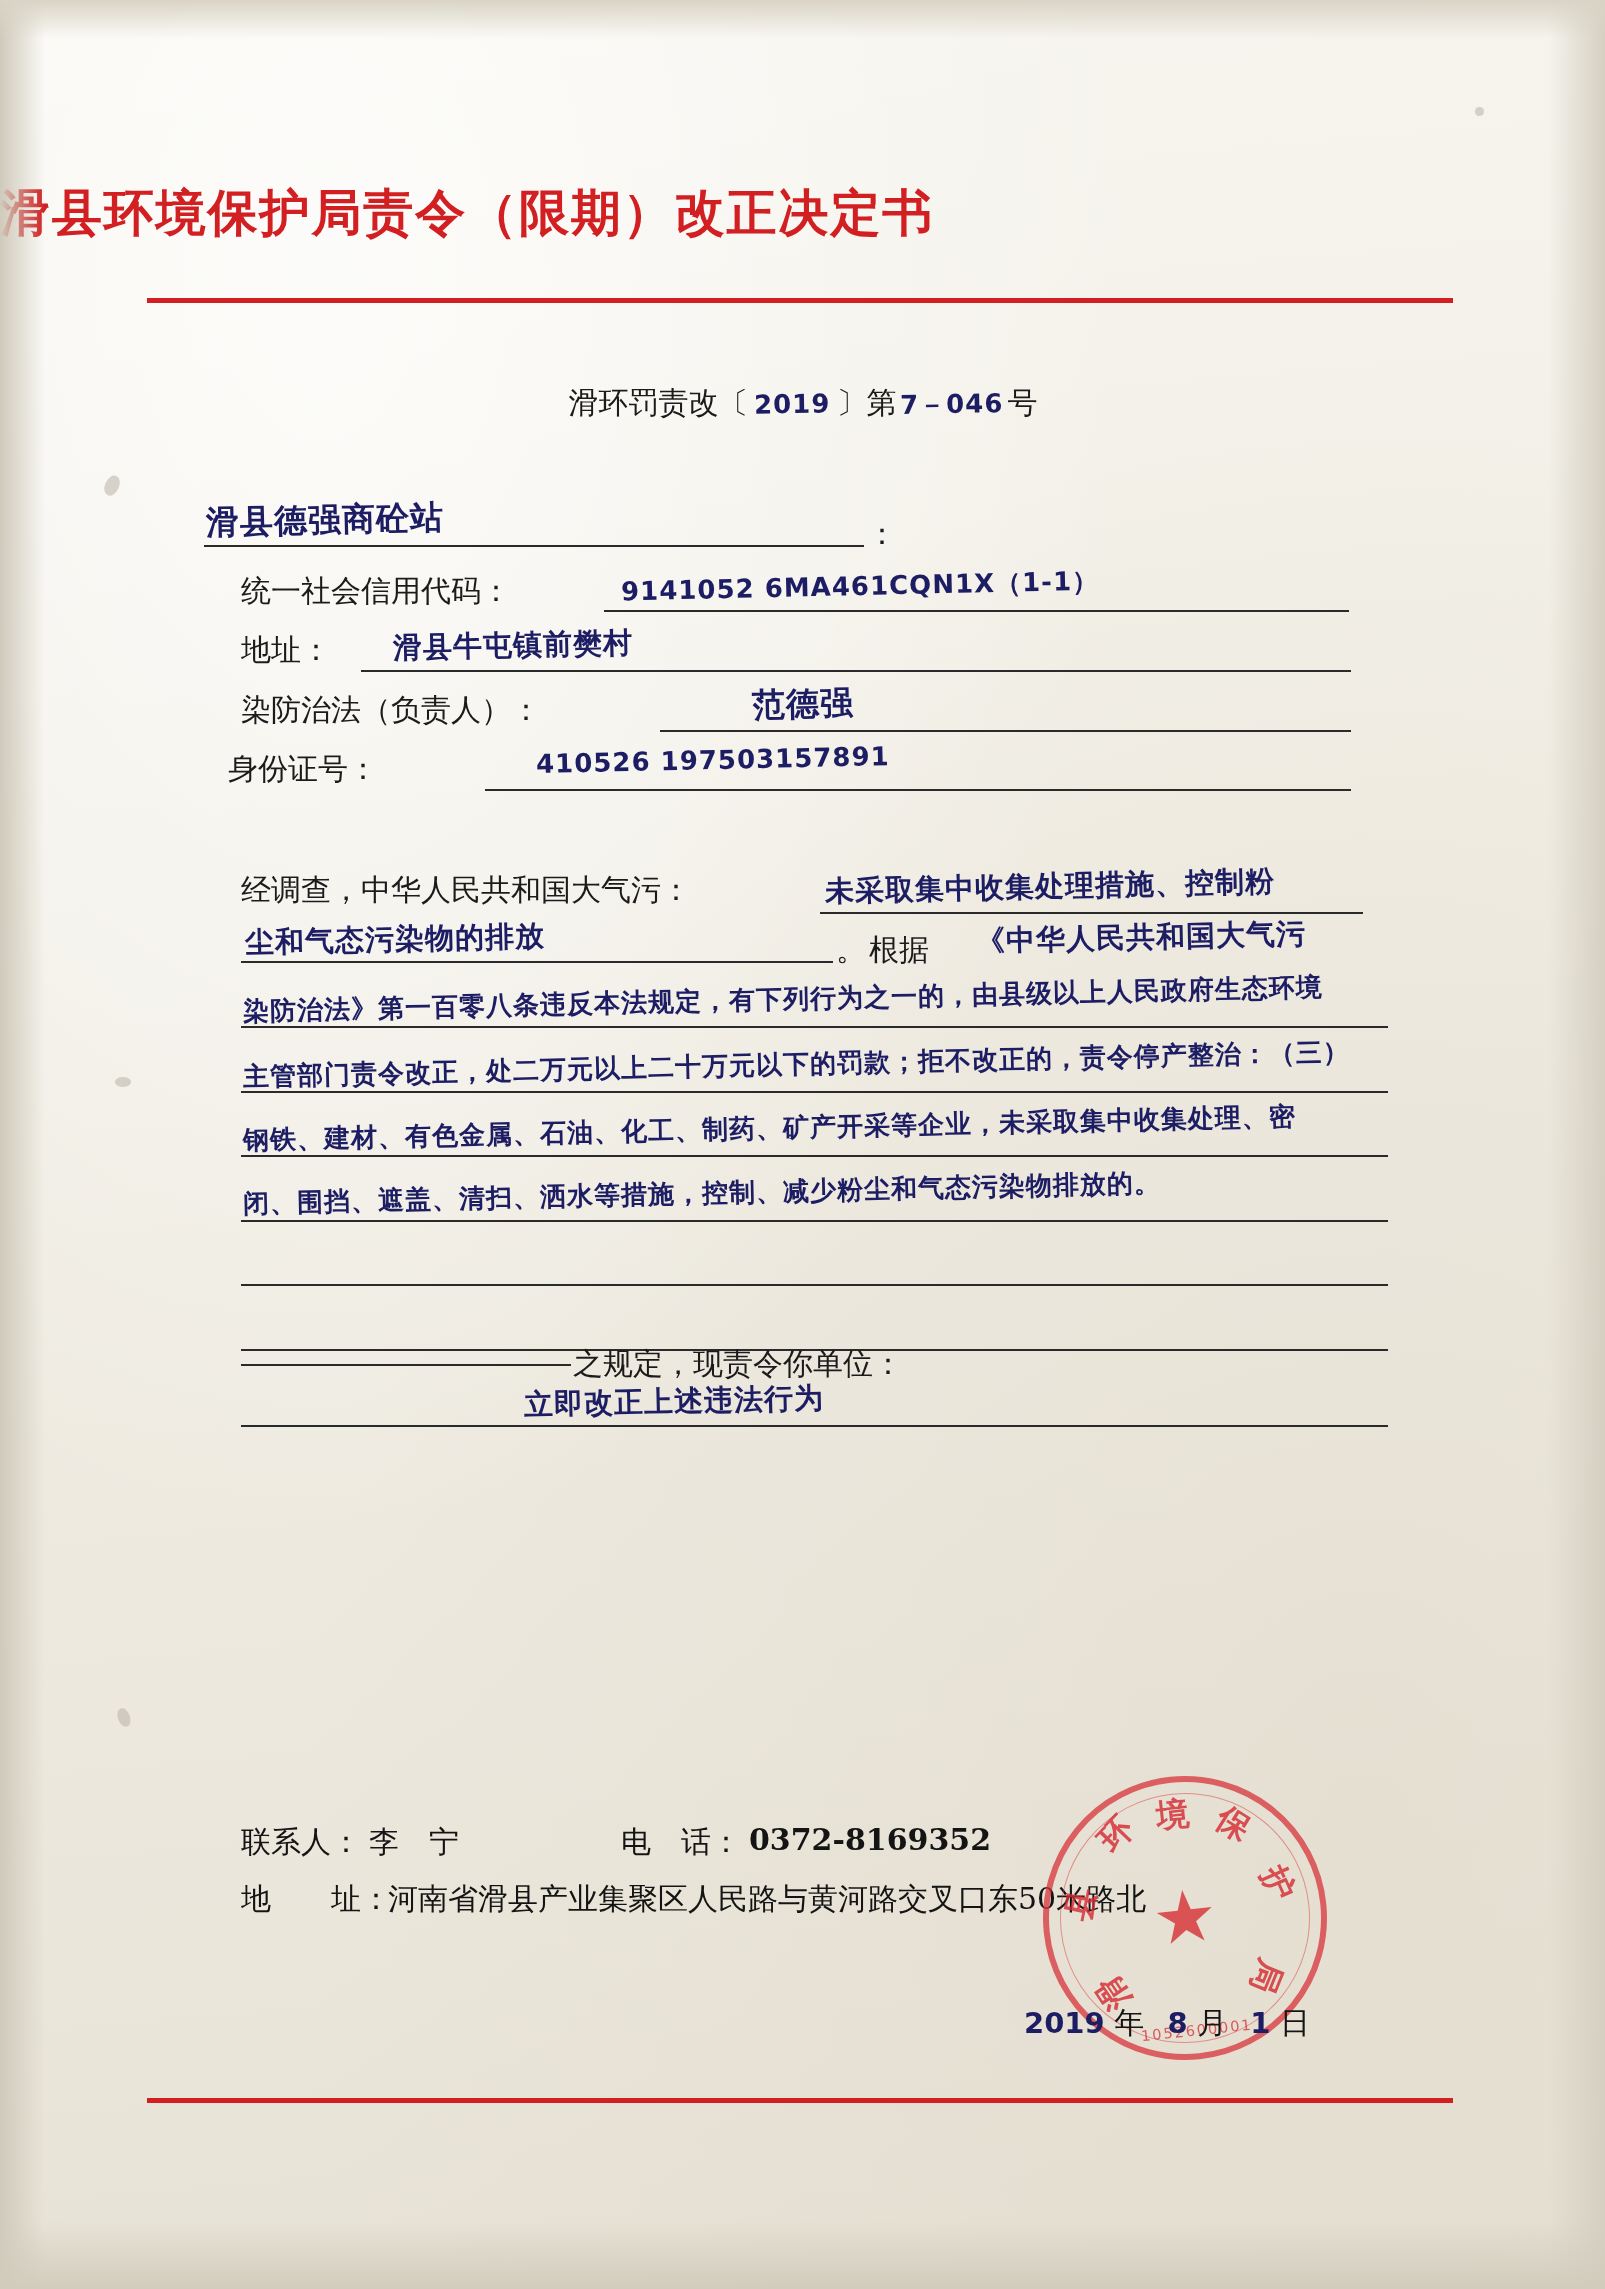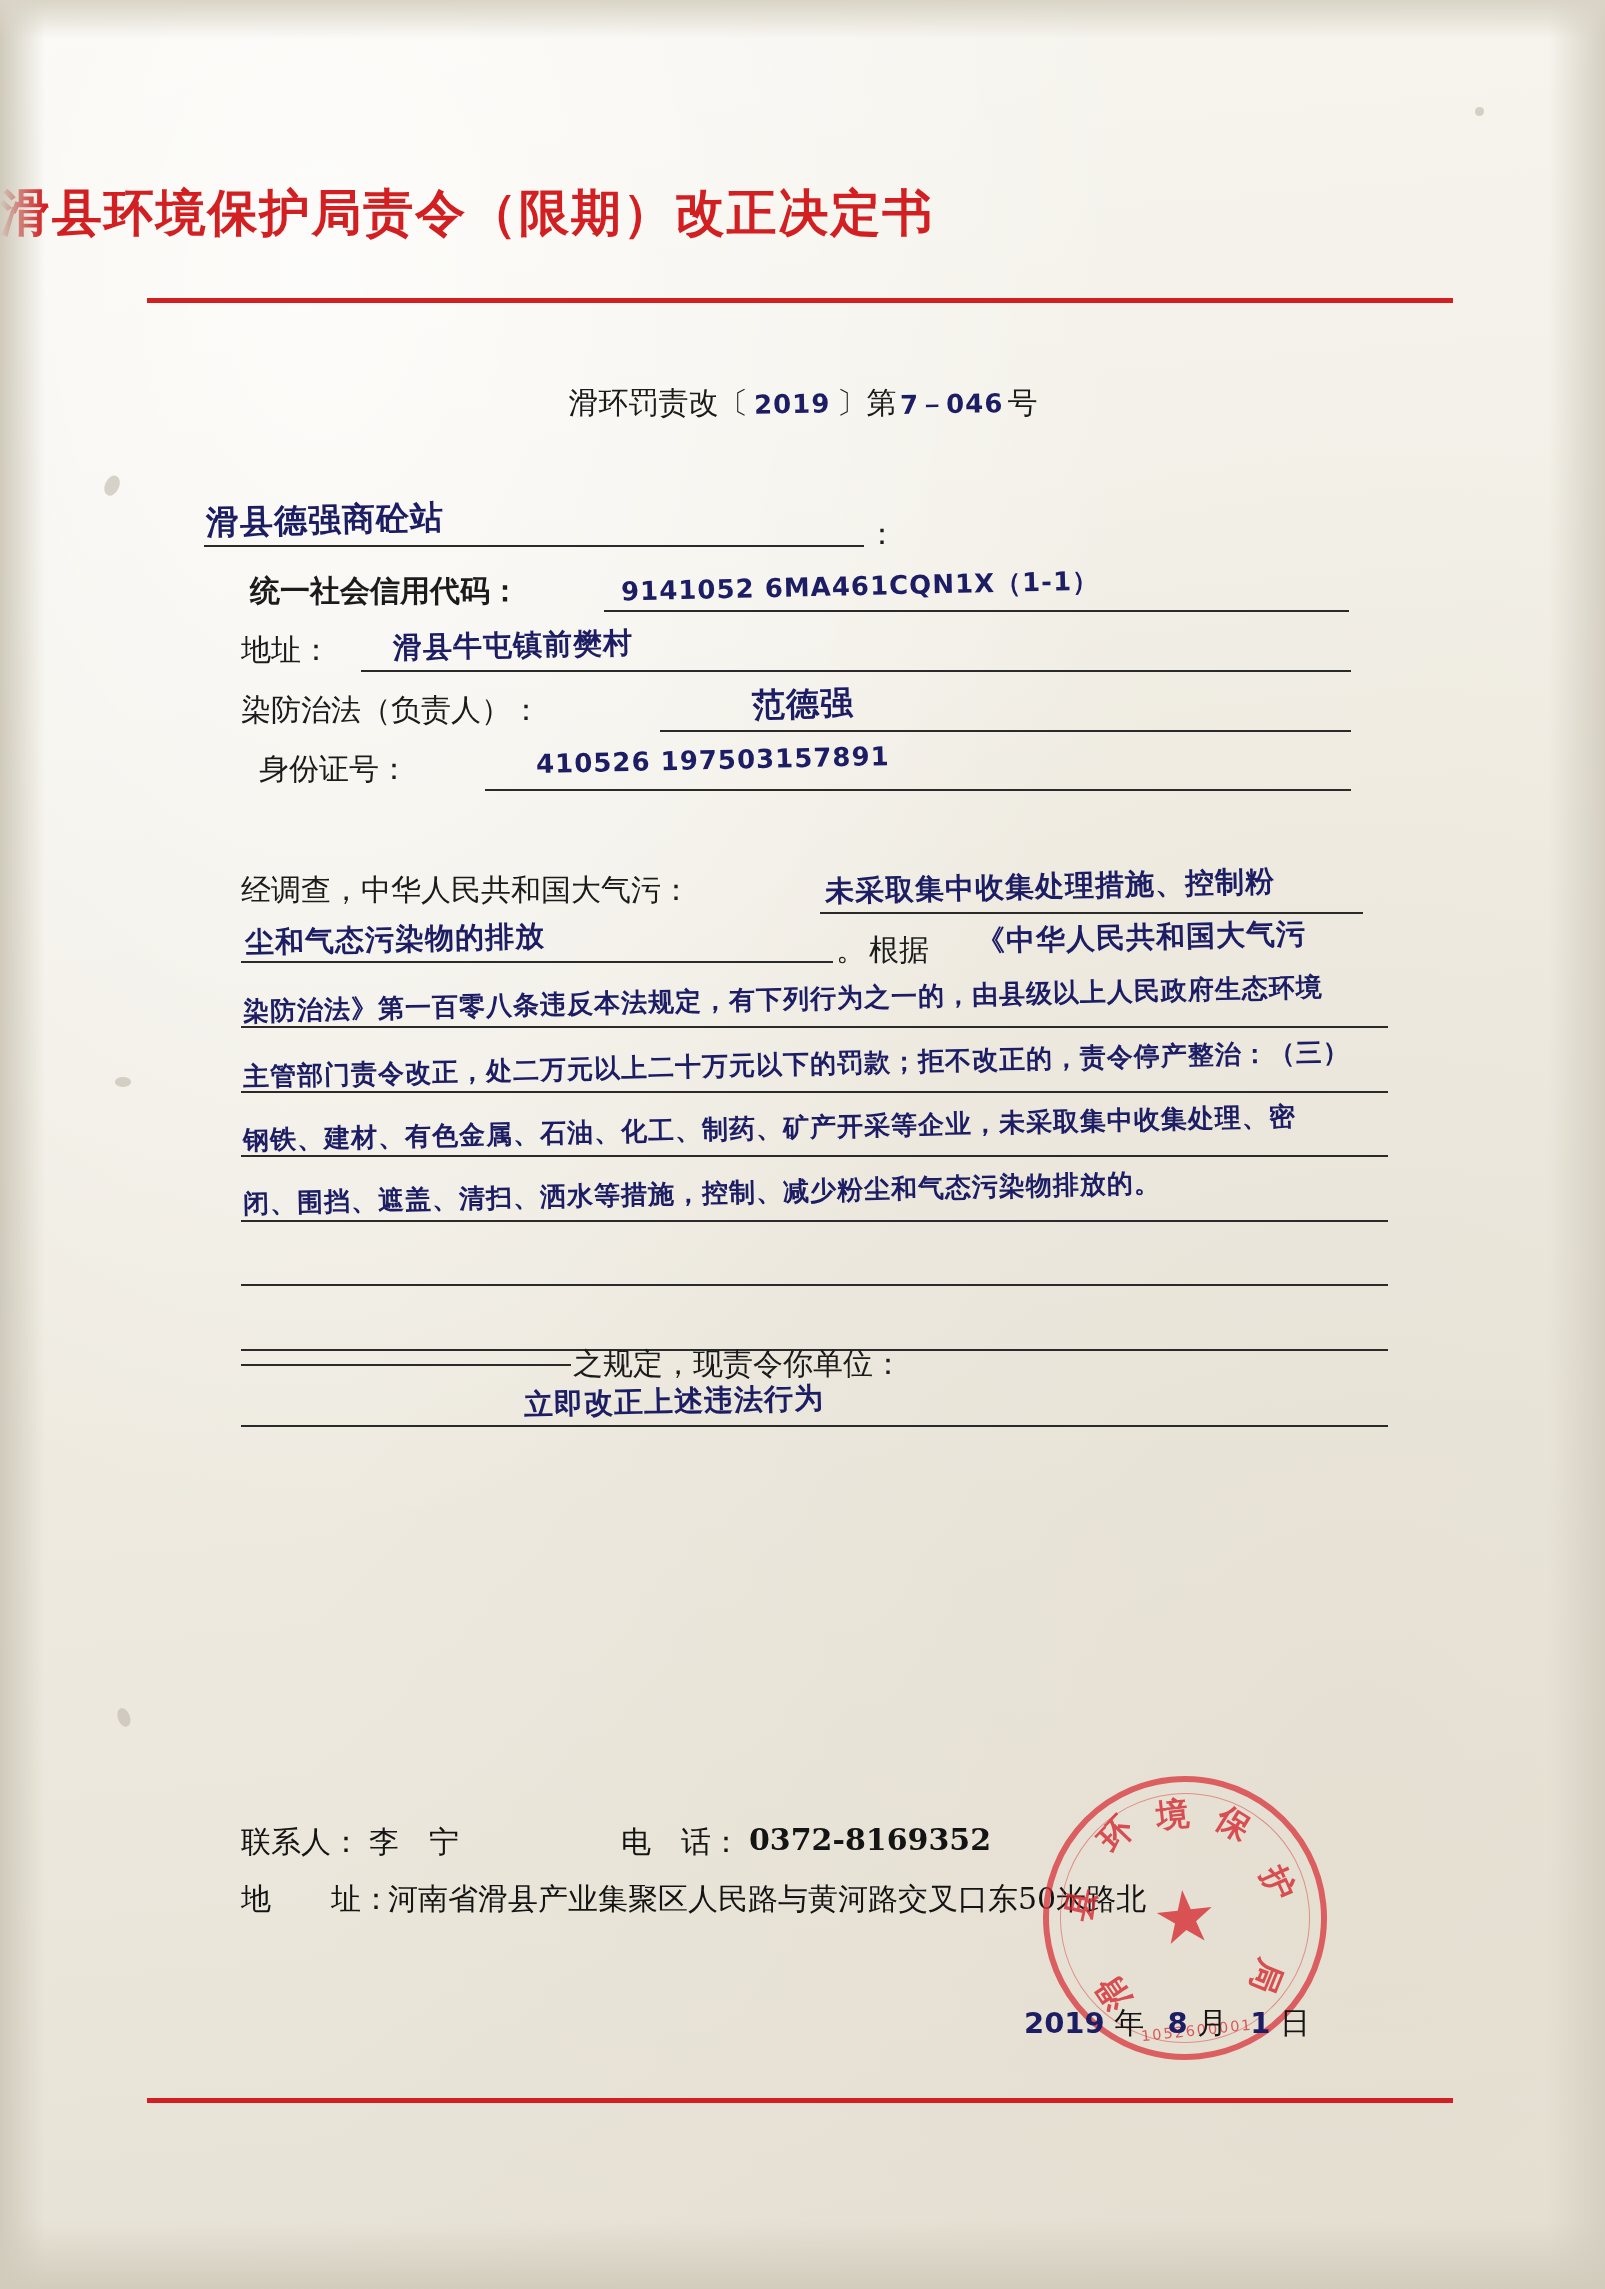--- a/index.html
+++ b/index.html
@@ -231,33 +231,33 @@
   <div class="rule-bottom"></div>
 
   <div class="doc-number">
     <span>滑环罚责改〔</span><span class="hand sm" style="position:relative;transform:rotate(-1deg);display:inline-block;margin:0 5.8px;">2019</span><span>〕第</span><span class="hand sm" style="position:relative;transform:rotate(-1deg);display:inline-block;margin:0 3.9px;">7－046</span><span>号</span>
   </div>
 
   <div class="uline" style="left:204px; top:545px; width:660px;"></div>
   <div class="hand lg" style="left:206px; top:498px;">滑县德强商砼站</div>
   <div class="printed big" style="left:867px; top:514px;">：</div>
 
-  <div class="printed big" style="left:250px; top:571px;font-weight:bold;">统一社会信用代码：</div>
+  <div class="printed big" style="left:241px; top:571px;">统一社会信用代码：</div>
   <div class="uline" style="left:604px; top:610px; width:745px;"></div>
   <div class="hand sm" style="left:621px; top:569px;">9141052 6MA461CQN1X（1-1）</div>
 
   <div class="printed big" style="left:241px; top:630px;">地址：</div>
   <div class="uline" style="left:361px; top:670px; width:990px;"></div>
   <div class="hand" style="left:393px; top:626px;">滑县牛屯镇前樊村</div>
 
   <div class="printed big" style="left:241px; top:690px;">染防治法（负责人）：</div>
   <div class="uline" style="left:660px; top:730px; width:691px;"></div>
   <div class="hand lg" style="left:752px; top:682px;">范德强</div>
 
-  <div class="printed big" style="left:259px; top:749px;">身份证号：</div>
+  <div class="printed big" style="left:228px; top:749px;">身份证号：</div>
   <div class="uline" style="left:485px; top:789px; width:866px;"></div>
   <div class="hand sm" style="left:536px; top:745px;">410526 197503157891</div>
 
   <div class="printed big" style="left:241px; top:870px;">经调查，中华人民共和国大气污：</div>
   <div class="uline" style="left:820px; top:912px; width:543px;"></div>
   <div class="hand" style="left:825px; top:867px;">未采取集中收集处理措施、控制粉</div>
 
   <div class="uline" style="left:241px; top:961px; width:592px;"></div>
   <div class="hand" style="left:245px; top:920px;">尘和气态污染物的排放</div>
   <div class="printed big" style="left:836px; top:930px;">。</div>

